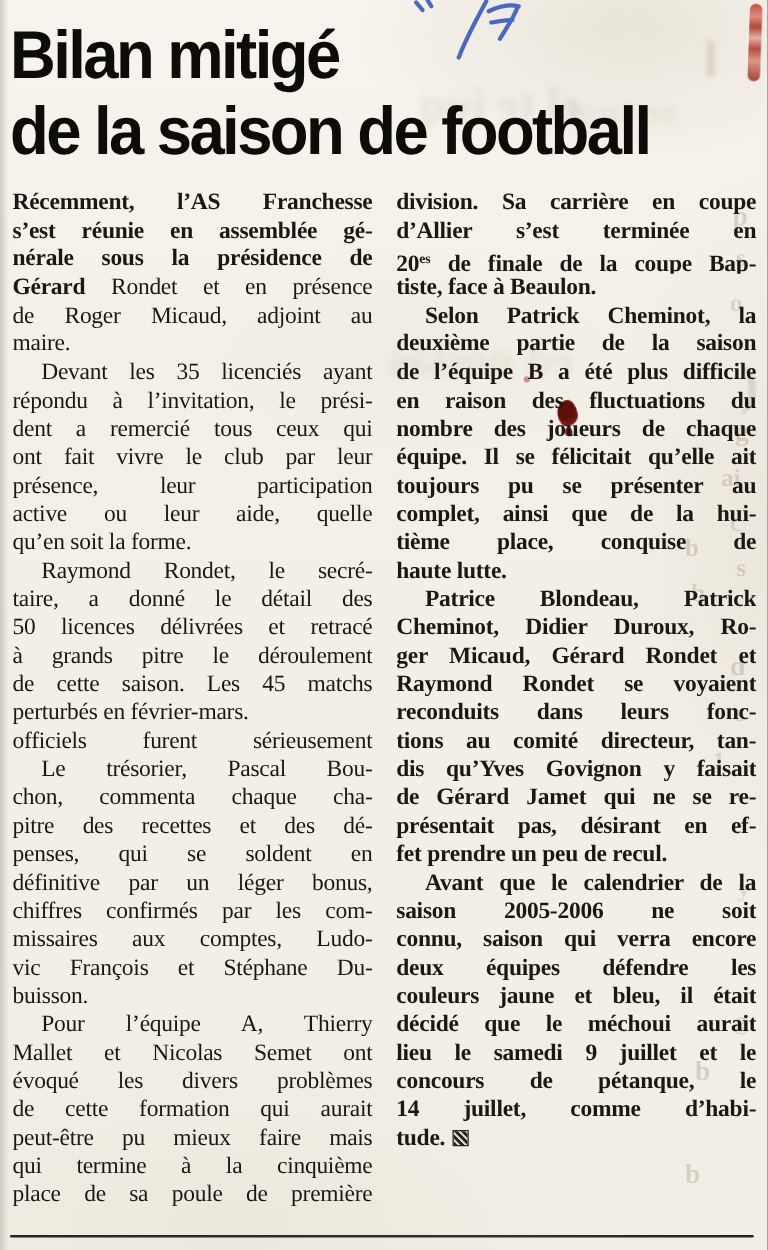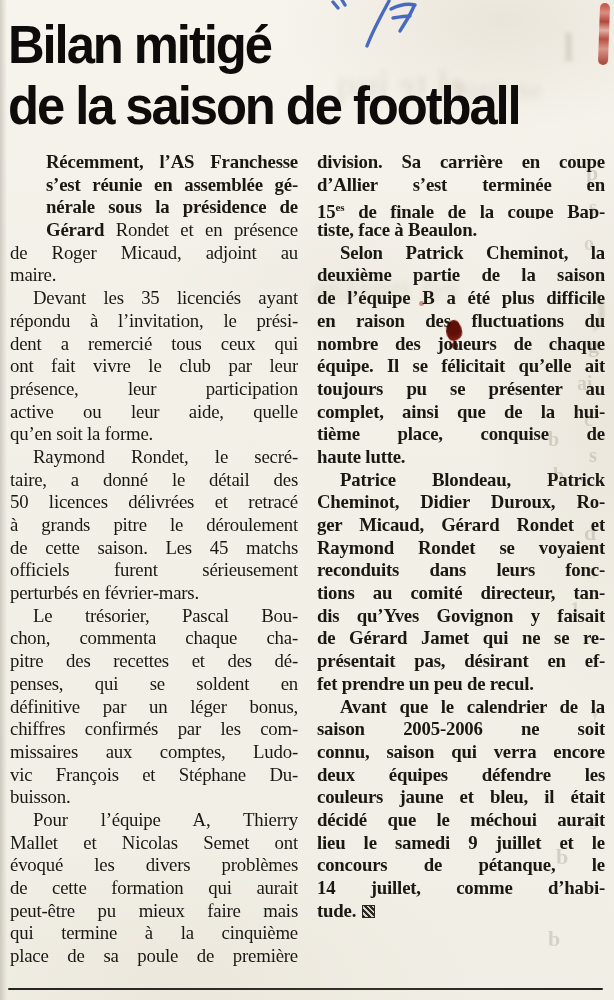--- a/index.html
+++ b/index.html
@@ -29,21 +29,21 @@
   .col { position:absolute; top:151px; width:288px; font-size:18.8px; letter-spacing:-0.2px; }
   #col1 { left:10px; }
   #col2 { left:317px;font-weight:bold; }
   .line {
     line-height:22.7px; height:22.7px; overflow:hidden;
     text-align:justify; text-align-last:justify;
     hyphens:none;
   }
   .line.last { text-align-last:left; }
   .line.ind  { text-indent:23px; }
-  .b   { font-weight:bold;margin-left:36px; }
+  .b   { font-weight:bold; }
   .sup { font-size:11px; vertical-align:7px; letter-spacing:0; }
   .endmark {
     display:inline-block; width:11px; height:11px; margin-left:6px;
     vertical-align:-1px; border:1px solid #2a2722;
     background-image:repeating-linear-gradient(45deg,#2a2722 0 2px,#d8d2c6 2px 4px);
   }
   
   .rule { position:absolute; left:8px; top:988px; width:595px; height:2.4px;
           background:linear-gradient(90deg,#262420,#34312b 60%,#262420); border-radius:2px; }
   
@@ -138,22 +138,22 @@
         <div class="line">présence, leur participation</div>
         <div class="line">active ou leur aide, quelle</div>
         <div class="line last">qu’en soit la forme.</div>
       </div>
       <div>
         <div class="line ind">Raymond Rondet, le secré-</div>
         <div class="line">taire, a donné le détail des</div>
         <div class="line">50 licences délivrées et retracé</div>
         <div class="line">à grands pitre le déroulement</div>
         <div class="line">de cette saison. Les 45 matchs</div>
+        <div class="line last">perturbés en février-mars.</div>
         <div class="line">officiels furent sérieusement</div>
-        <div class="line last">perturbés en février-mars.</div>
       </div>
       <div>
         <div class="line ind">Le trésorier, Pascal Bou-</div>
         <div class="line">chon, commenta chaque cha-</div>
         <div class="line">pitre des recettes et des dé-</div>
         <div class="line">penses, qui se soldent en</div>
         <div class="line">définitive par un léger bonus,</div>
         <div class="line">chiffres confirmés par les com-</div>
         <div class="line">missaires aux comptes, Ludo-</div>
         <div class="line">vic François et Stéphane Du-</div>
@@ -166,21 +166,21 @@
         <div class="line">de cette formation qui aurait</div>
         <div class="line">peut-être pu mieux faire mais</div>
         <div class="line">qui termine à la cinquième</div>
         <div class="line">place de sa poule de première</div>
       </div>
     </div>
   <div class="col" id="col2">
       <div>
         <div class="line">division. Sa carrière en coupe</div>
         <div class="line">d’Allier s’est terminée en</div>
-        <div class="line"><span class="">15</span><span class="sup">es</span><span class=""> de finale de la coupe Bap-</span></div>
+        <div class="line"><span class="">20</span><span class="sup">es</span><span class=""> de finale de la coupe Bap-</span></div>
         <div class="line last">tiste, face à Beaulon.</div>
       </div>
       <div>
         <div class="line ind">Selon Patrick Cheminot, la</div>
         <div class="line">deuxième partie de la saison</div>
         <div class="line">de l’équipe B a été plus difficile</div>
         <div class="line">en raison des fluctuations du</div>
         <div class="line">nombre des joueurs de chaque</div>
         <div class="line">équipe. Il se félicitait qu’elle ait</div>
         <div class="line">toujours pu se présenter au</div>

